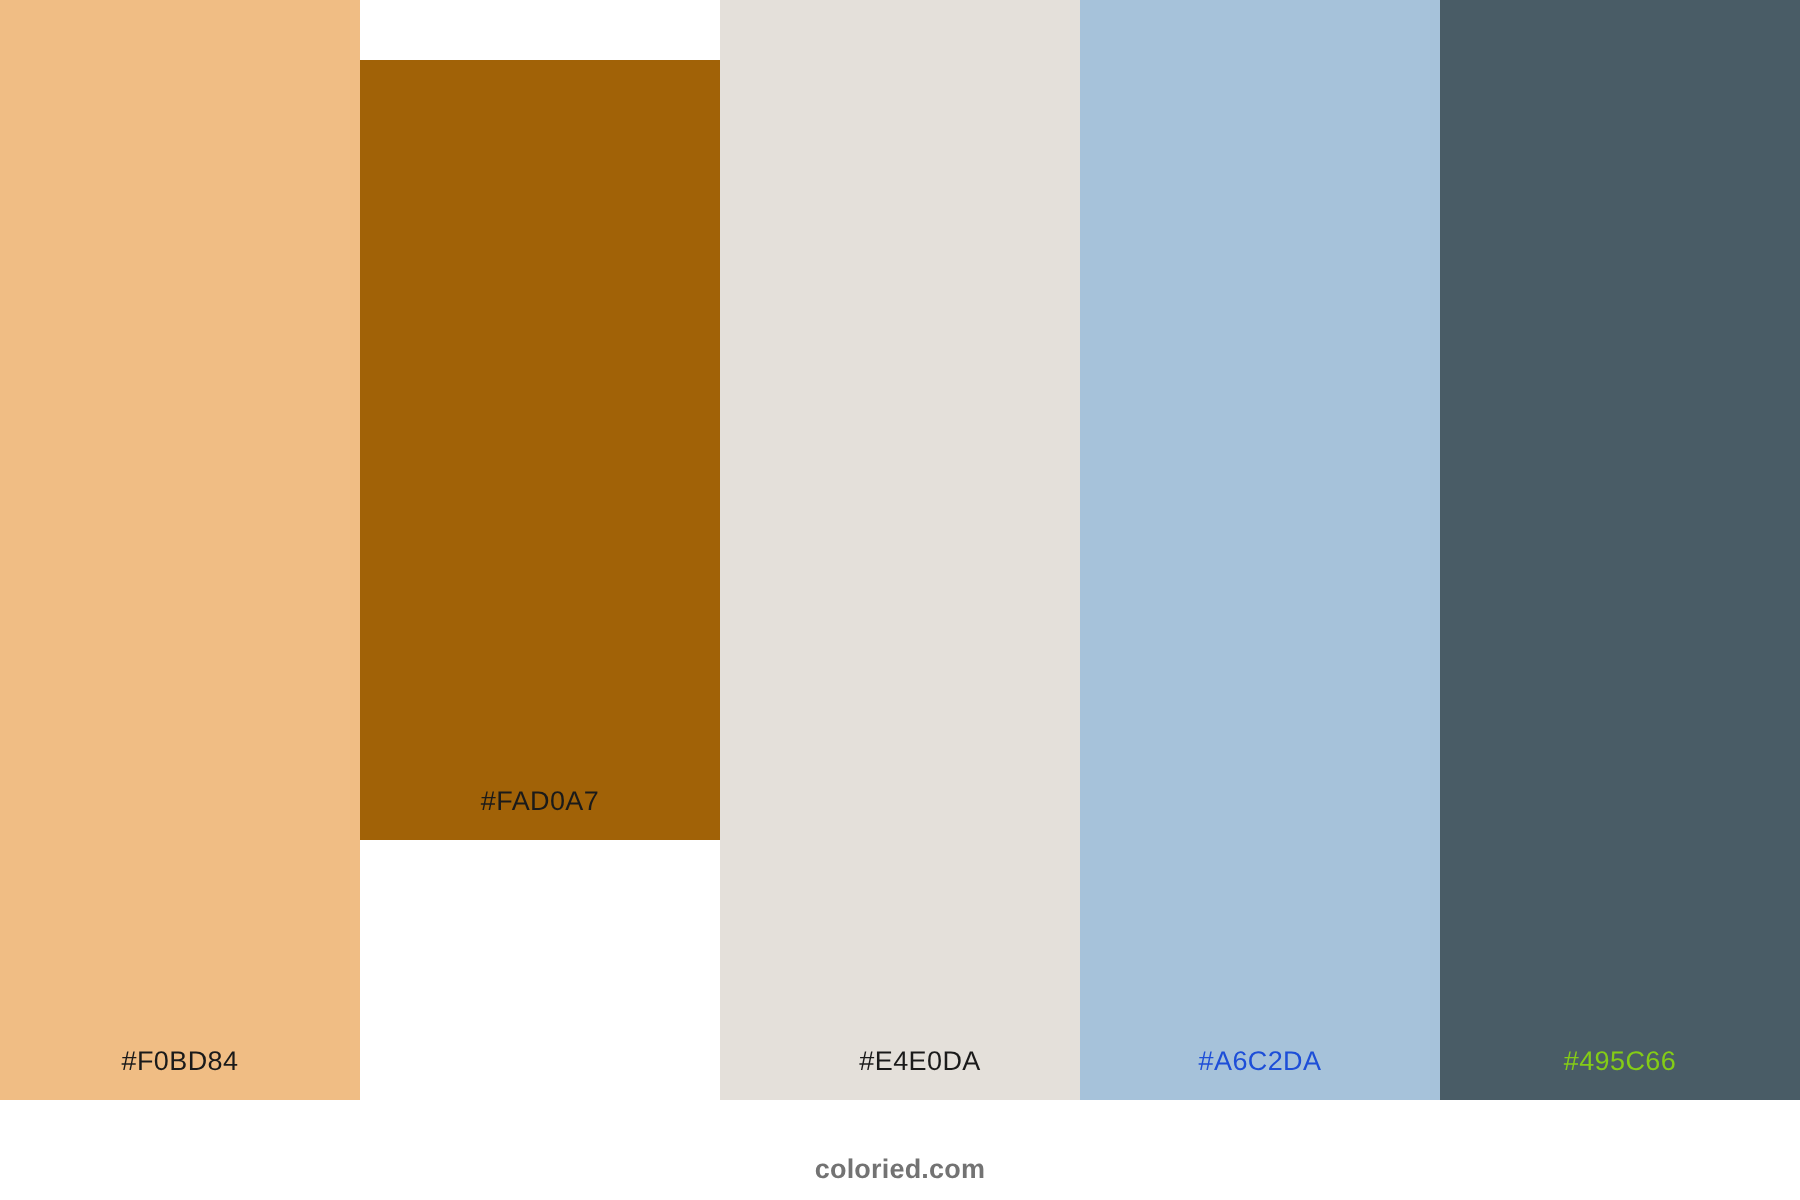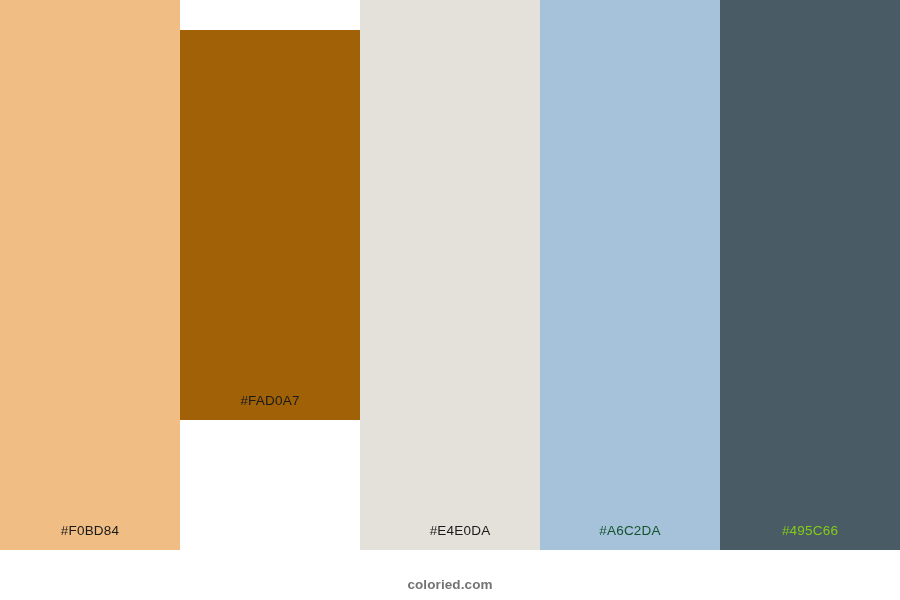--- a/index.html
+++ b/index.html
@@ -86,21 +86,21 @@
 
     <div class="swatch" style="background-color: #a16207; height: 390px; margin-top: 30px;">
       <span class="swatch-label" style="color: rgb(26, 26, 26);">#FAD0A7</span>
     </div>
 
     <div class="swatch" style="background-color: rgb(228, 224, 218); height: 550px;">
       <span class="swatch-label" style="color: rgb(26, 26, 26); padding-left: 20px;">#E4E0DA</span>
     </div>
 
     <div class="swatch" style="background-color: rgb(166, 194, 218); height: 550px;">
-      <span class="swatch-label" style="color: #14532d;">#A6C2DA</span>
+      <span class="swatch-label" style="color: #1d4ed8;">#A6C2DA</span>
     </div>
 
     <div class="swatch" style="background-color: rgb(73, 92, 102); height: 550px;">
       <span class="swatch-label" style="color: #84cc16;">#495C66</span>
     </div>
 
   </div>
 
   <div class="footer" style="background: rgb(255, 255, 255);">
     <span class="footer-text">coloried.com</span>

